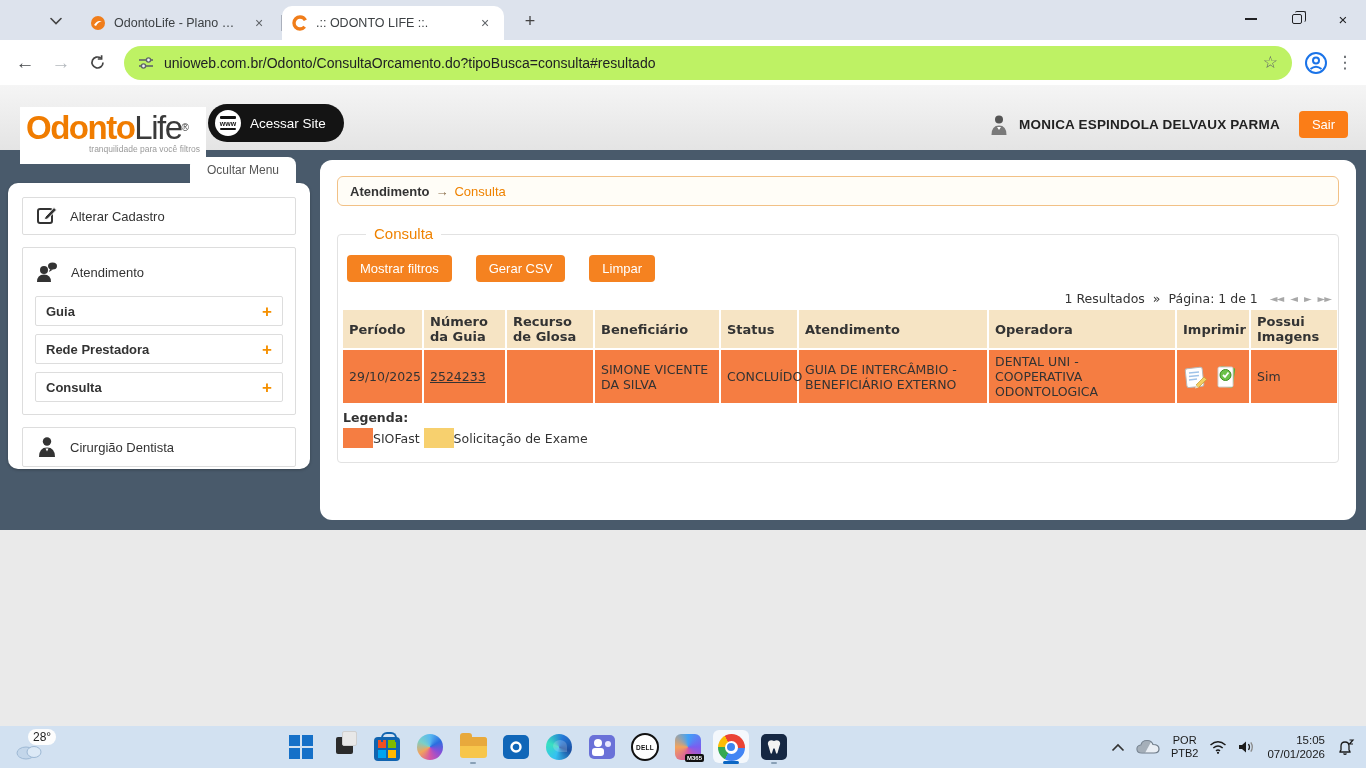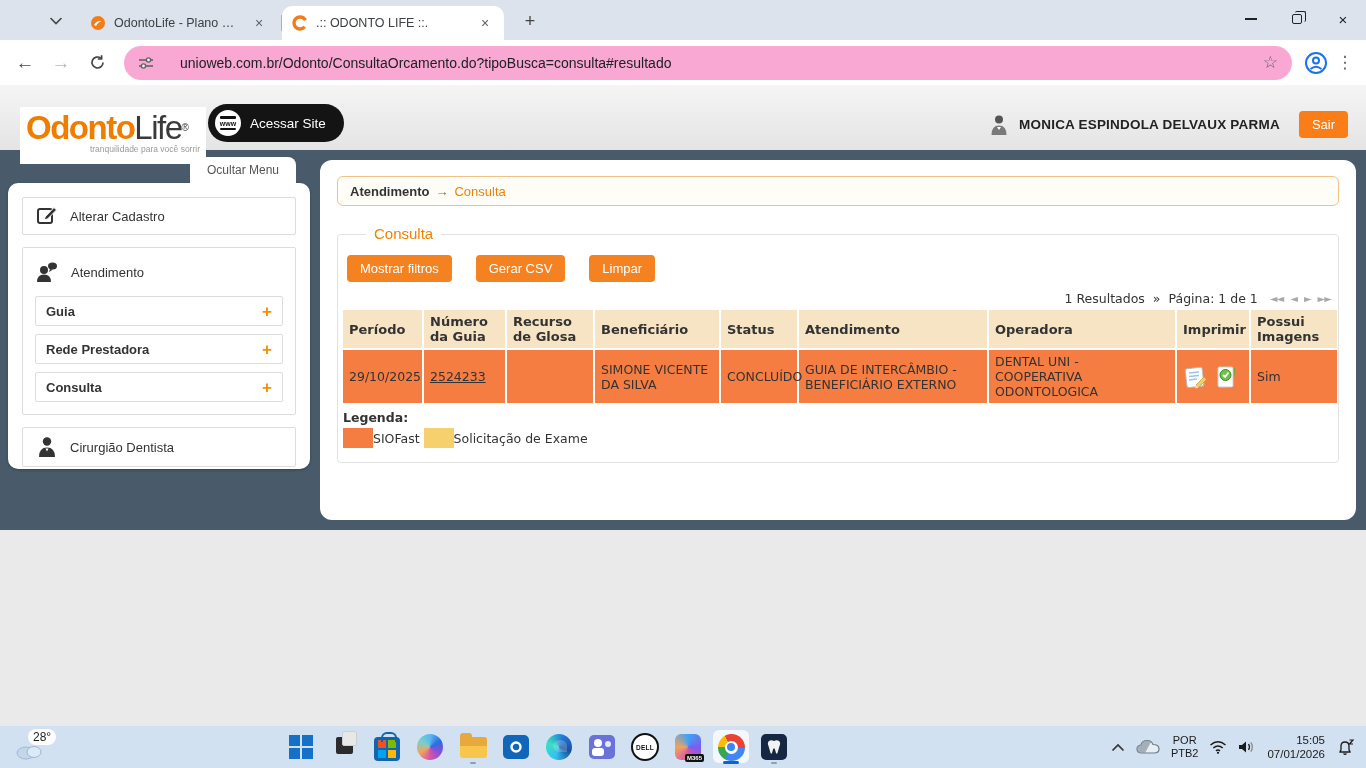--- a/index.html
+++ b/index.html
@@ -22,22 +22,22 @@
   .wincontrols { position:absolute; right:0; top:0; height:38px; display:flex; }
   .winbtn { width:46px; height:38px; display:flex; align-items:center; justify-content:center; color:#202124; font-size:15px; }
   .min-glyph { width:12px; height:1.5px; background:#202124; }
   .restore-glyph { width:10px; height:10px; border:1.3px solid #202124; border-radius:2px; position:relative; }
   .restore-glyph:before { content:""; position:absolute; left:2px; top:-4px; width:10px; height:10px;
                           border:1.3px solid #202124; border-left:none; border-bottom:none; border-radius:2px; }
   .toolbar { position:absolute; left:0; top:40px; width:1366px; height:45px; background:#fff;
              display:flex; align-items:center; padding:0 10px; gap:6px; }
   .navbtn { width:30px; height:30px; display:flex; align-items:center; justify-content:center; font-size:19px; color:#44474a; }
   .navbtn.disabled { color:#b3b8bd; }
-  .urlpill { flex:1; height:34px; background:#f9a8d4; border-radius:17px; display:flex; align-items:center;
-             gap:26px; padding:0 14px; margin:0 6px; }
+  .urlpill { flex:1; height:34px; background:#bef264; border-radius:17px; display:flex; align-items:center;
+             gap:10px; padding:0 14px; margin:0 6px; }
   .urltext { font-size:14px; color:#202124; flex:1; white-space:nowrap; overflow:hidden; }
   .star { font-size:17px; color:#5f6368; }
   .kebab { font-size:17px; color:#5f6368; width:22px; text-align:center; }
 
   
   .siteheader { position:absolute; left:0; top:85px; width:1366px; height:65px;
                 background:linear-gradient(#f5f5f5,#e4e4e4); }
   .logobox { position:absolute; left:20px; top:22px; width:186px; height:57px; background:#fff; z-index:2;
              padding:4px 6px 0 6px; }
   .logoline { font-size:33px; line-height:34px; letter-spacing:-1.5px; white-space:nowrap; }
@@ -227,21 +227,21 @@
       <circle cx="12" cy="9.5" r="3" fill="none" stroke="#1a73e8" stroke-width="2"></circle>
       <path d="M6.5 18 Q12 13.5 17.5 18" fill="none" stroke="#1a73e8" stroke-width="2"></path>
     </svg>
   </div>
   <div class="kebab">⋮</div>
 </div>
 
 <div class="siteheader">
   <div class="logobox">
     <div class="logoline"><span class="logo-odonto">Odonto</span><span class="logo-life">Life</span><span class="logo-reg">®</span></div>
-    <div class="logo-tagline">tranquilidade para você sorrir</div>
+    <div class="logo-tagline">tranquilidade para você filtros</div>
   </div>
   <div class="accessbtn">
     <span class="wwwcircle">
       <span class="wwwbar"></span>
       <span class="wwwtext">www</span>
       <span class="wwwbar"></span>
     </span>
     <span class="accesslabel">Acessar Site</span>
   </div>
   <div class="userarea">

